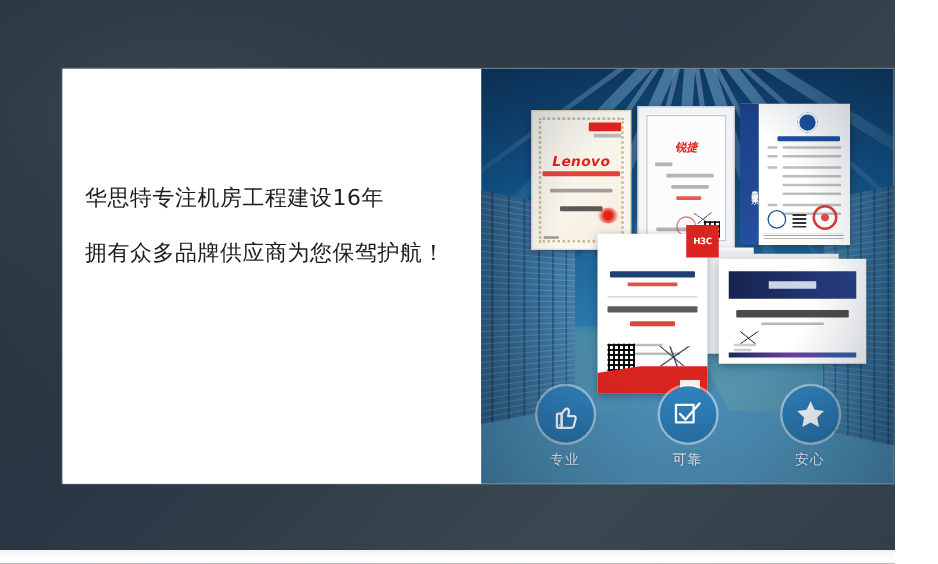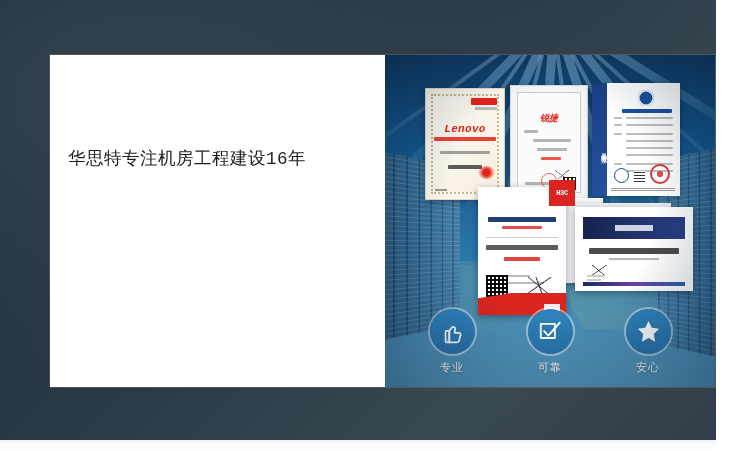--- a/index.html
+++ b/index.html
@@ -6,21 +6,20 @@
   body{
     width:750px;height:451px;overflow:hidden;
     font-family:"DejaVu Sans","Liberation Sans",sans-serif;
     background:#ffffff;
   }
   .stage{
     position:relative;width:716px;height:451px;overflow:hidden;
     background:
       radial-gradient(ellipse at 18% 20%, #35434e 0%, rgba(53,67,78,0) 60%),
       linear-gradient(135deg,#1c2a36 0%,#2b3a46 45%,#3a4851 75%,#313e49 100%);
-    font-family: Liberation Mono, monospace;
   }
   
   .bottom-strip{
     position:absolute;left:0;right:0;bottom:0;height:11px;
     background:linear-gradient(180deg,#f0f0f0 0%,#fbfbfb 40%,#ffffff 100%);
   }
 
   
   .card{
     position:absolute;left:50px;top:55px;width:665px;height:332px;
@@ -262,20 +261,21 @@
 </head>
 <body>
 
 <div class="stage">
 
   <div class="card">
 
     <div class="card-left">
       <div class="headline">
         <div class="line">华思特专注机房工程建设16年</div>
+        <div class="line">拥有众多品牌供应商为您保驾护航！</div>
       </div>
     </div>
 
     <div class="card-right">
 
       <div class="ceiling">
         <div class="beam" style="transform:rotate(-58deg)"></div>
         <div class="beam thin" style="transform:rotate(-48deg)"></div>
         <div class="beam" style="transform:rotate(-38deg)"></div>
         <div class="beam thin" style="transform:rotate(-28deg)"></div>

